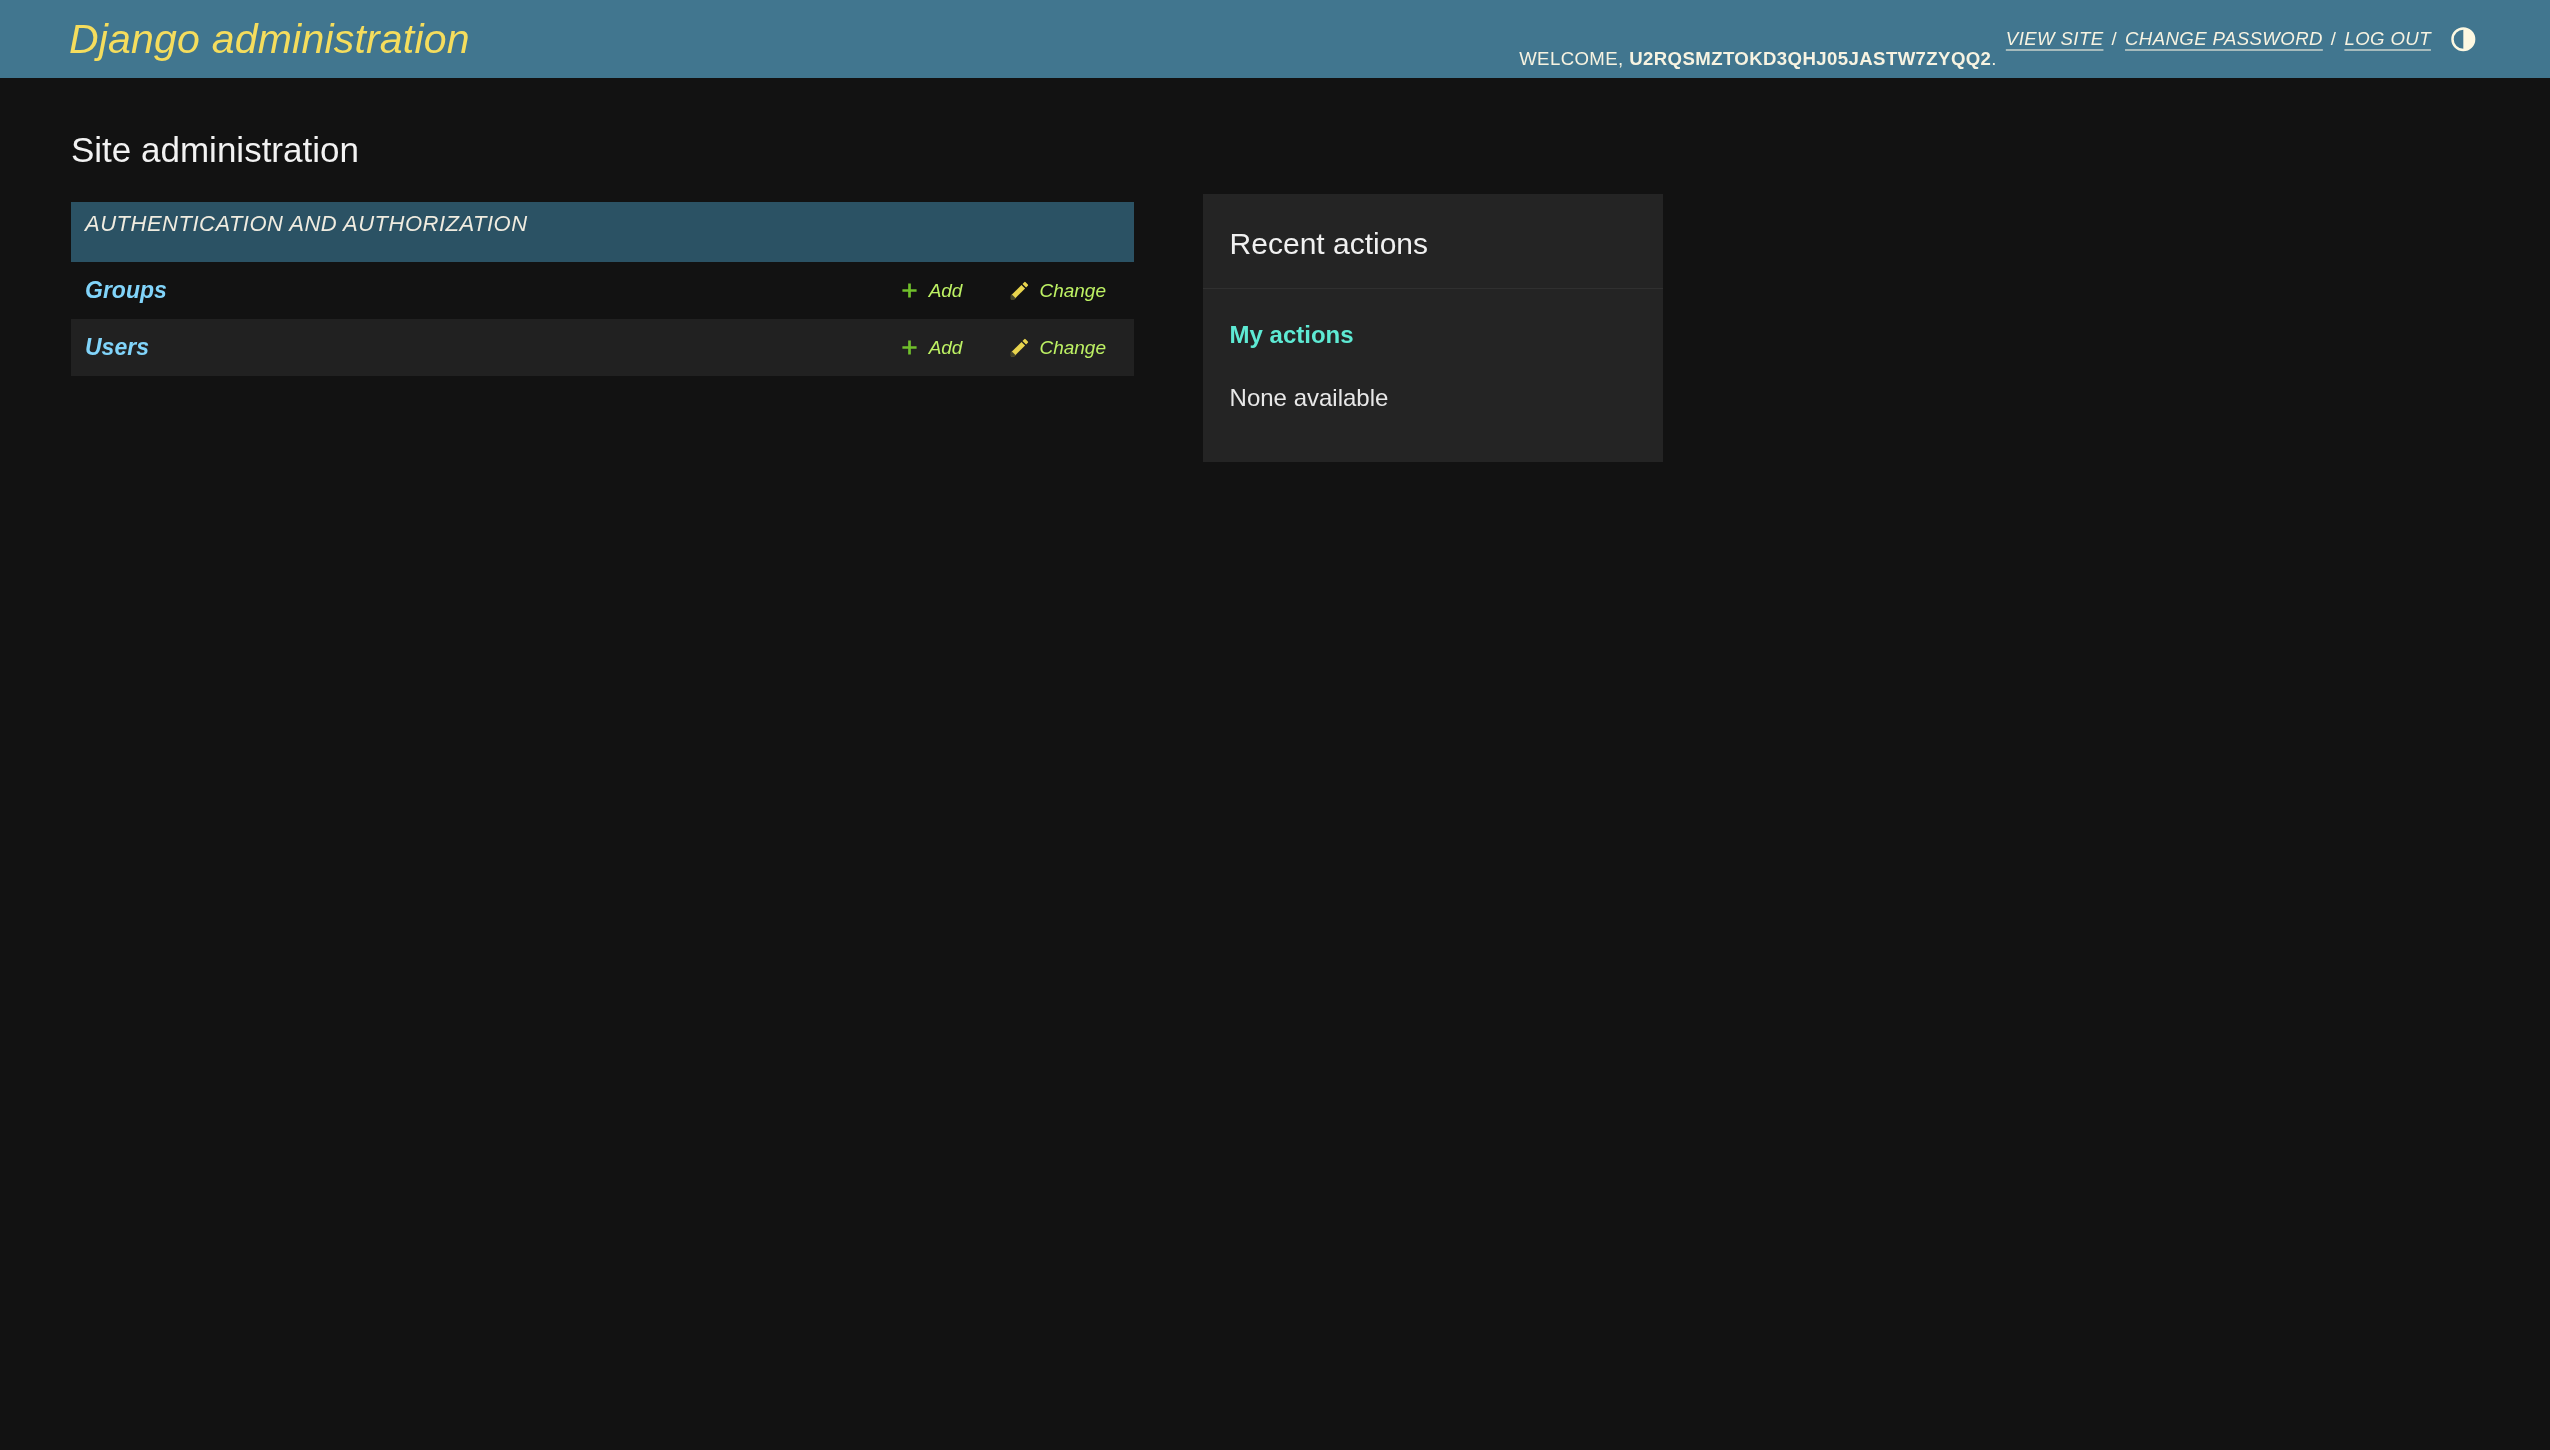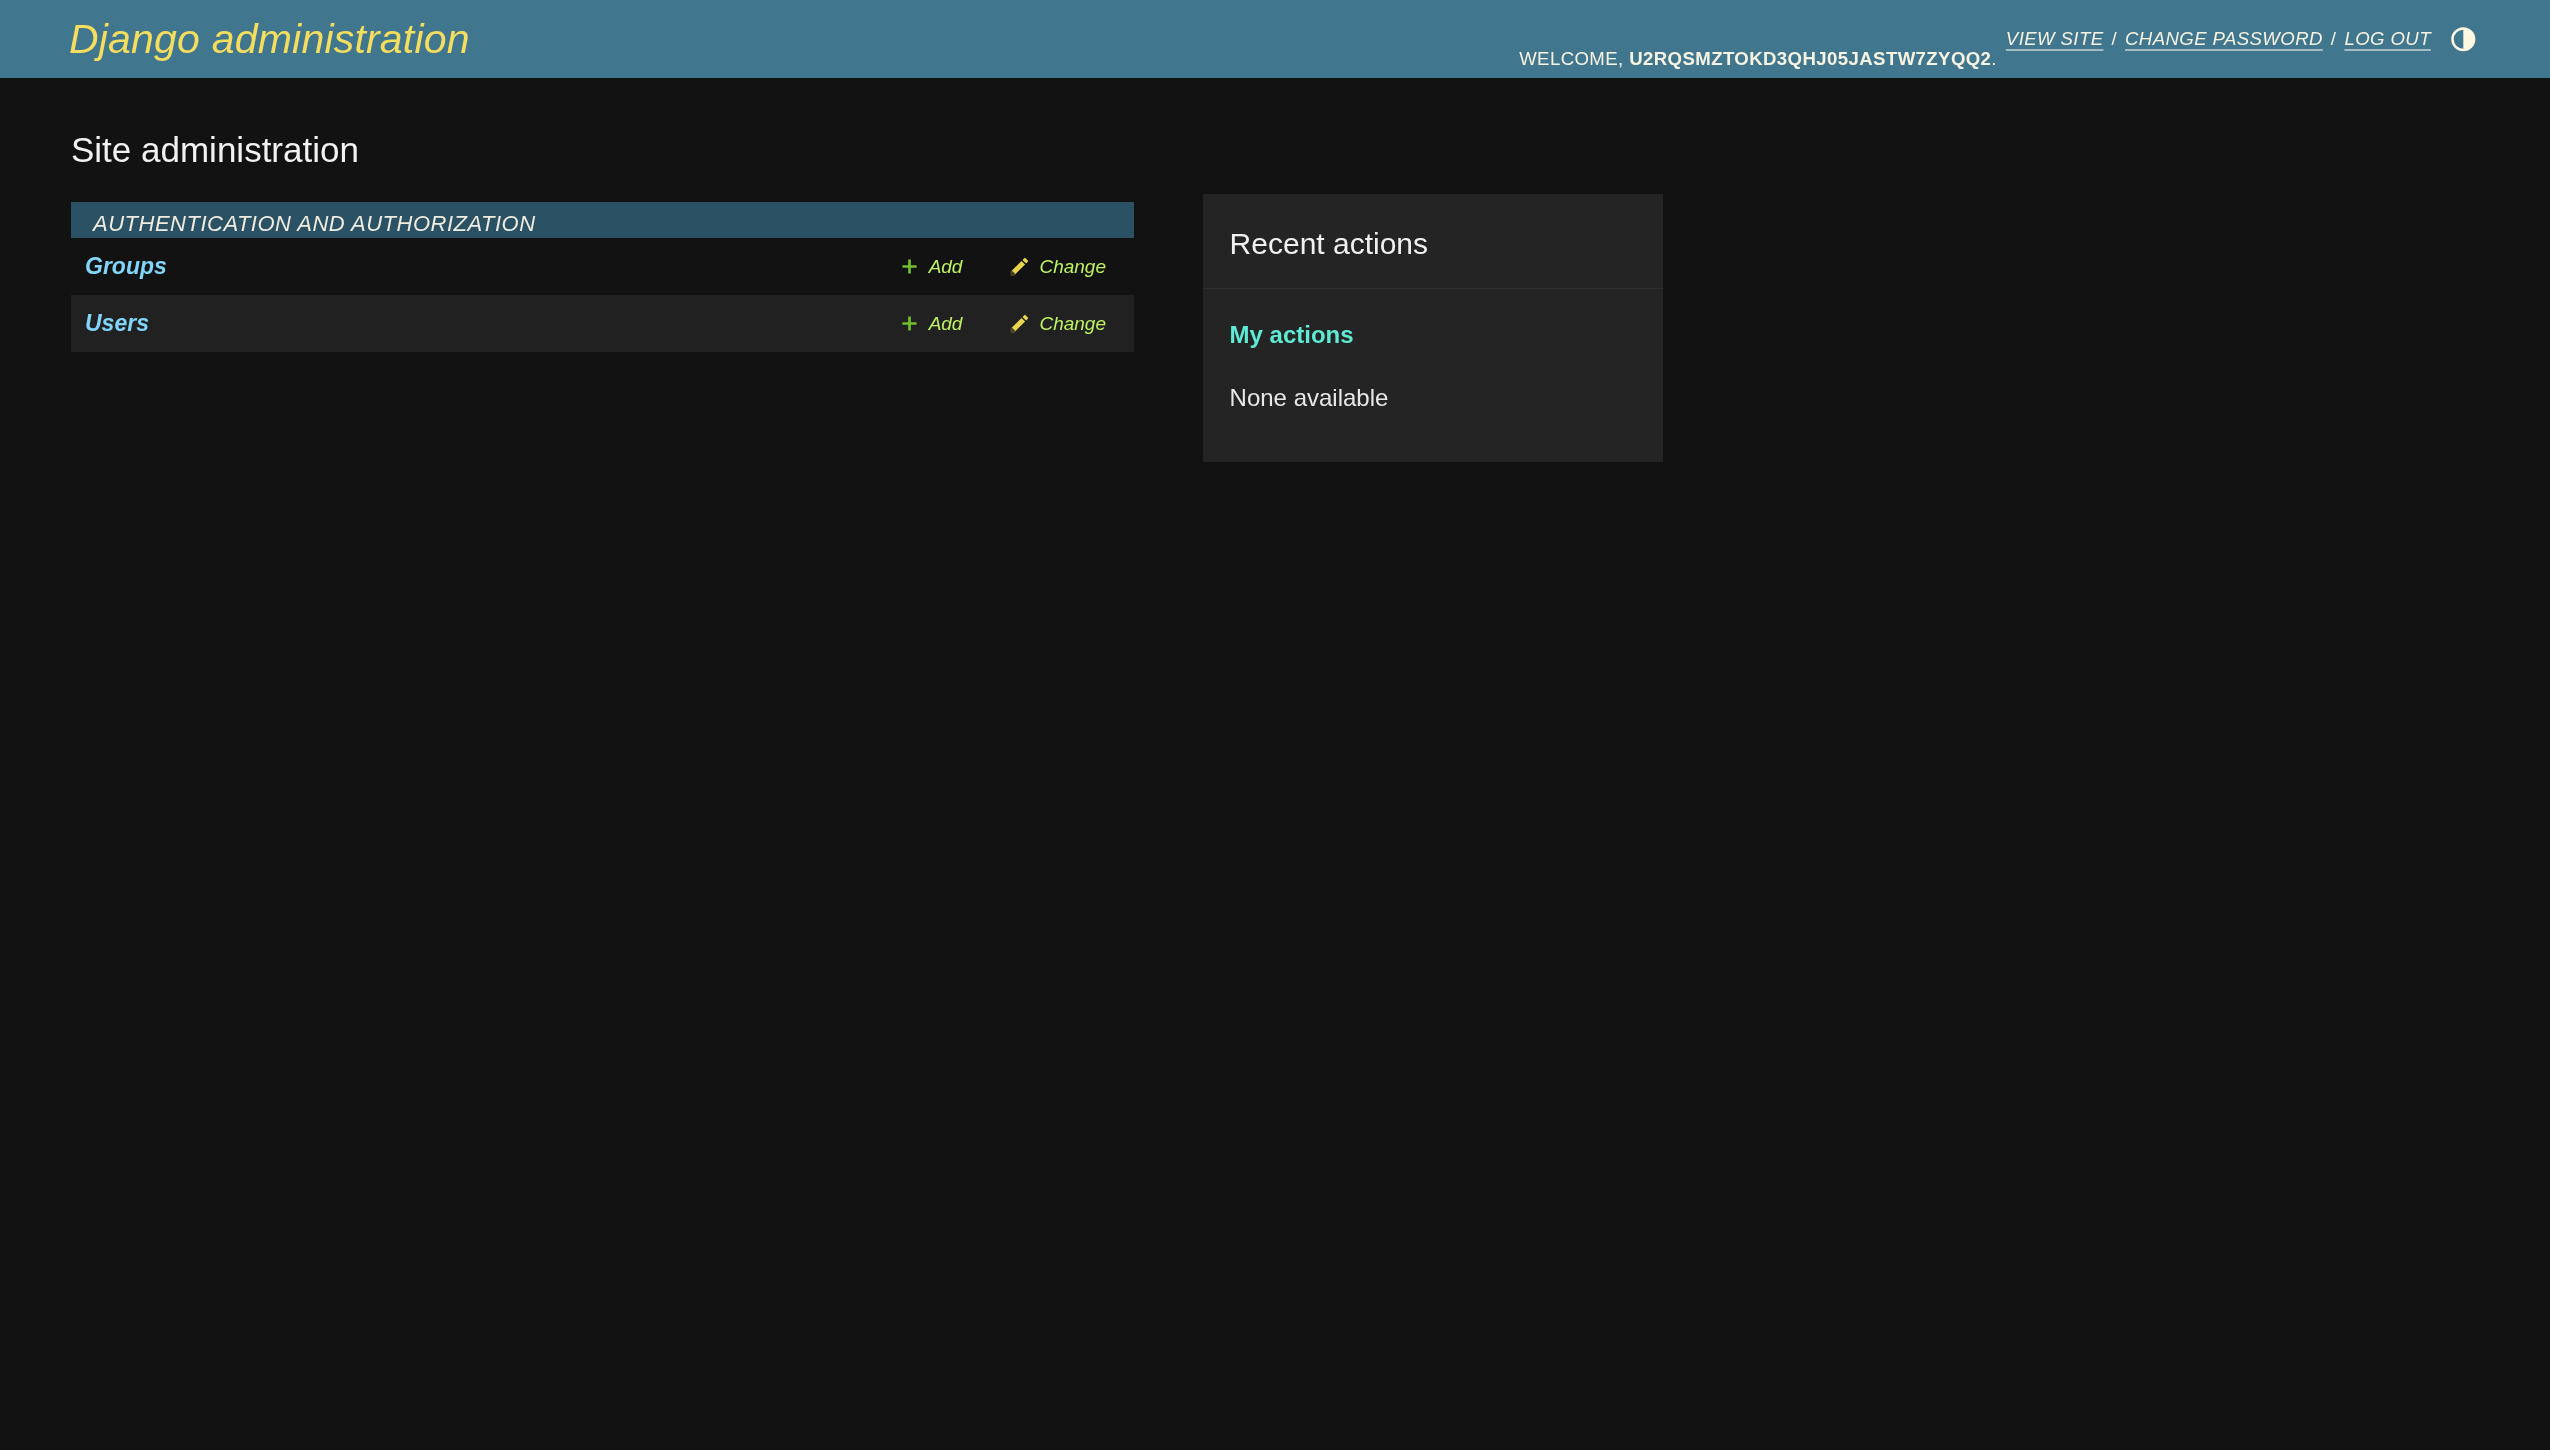--- a/index.html
+++ b/index.html
@@ -68,23 +68,23 @@
   .columns {
     display: flex;
     align-items: flex-start;
     margin-top: 31px;
   }
 
   
   .app-module { width: 1063px; }
   .module-caption {
     display: block;
-    height: 36px;
+    height: 60px;
     line-height: 44px;
-    padding: 0 22px;
+    padding: 0 14px;
     background: #2b5264;
     color: #f0ece0;
     font-size: 22px;
     letter-spacing: 0.5px;
   }
   .model-row {
     height: 57px;
     display: flex;
     align-items: center;
     padding: 0 28px 0 14px;

